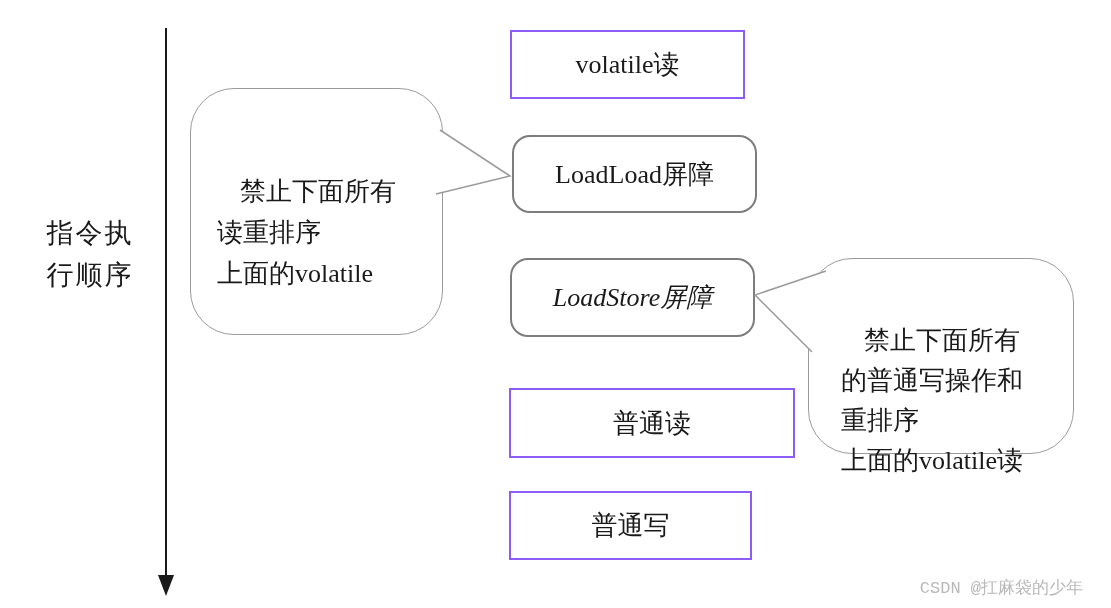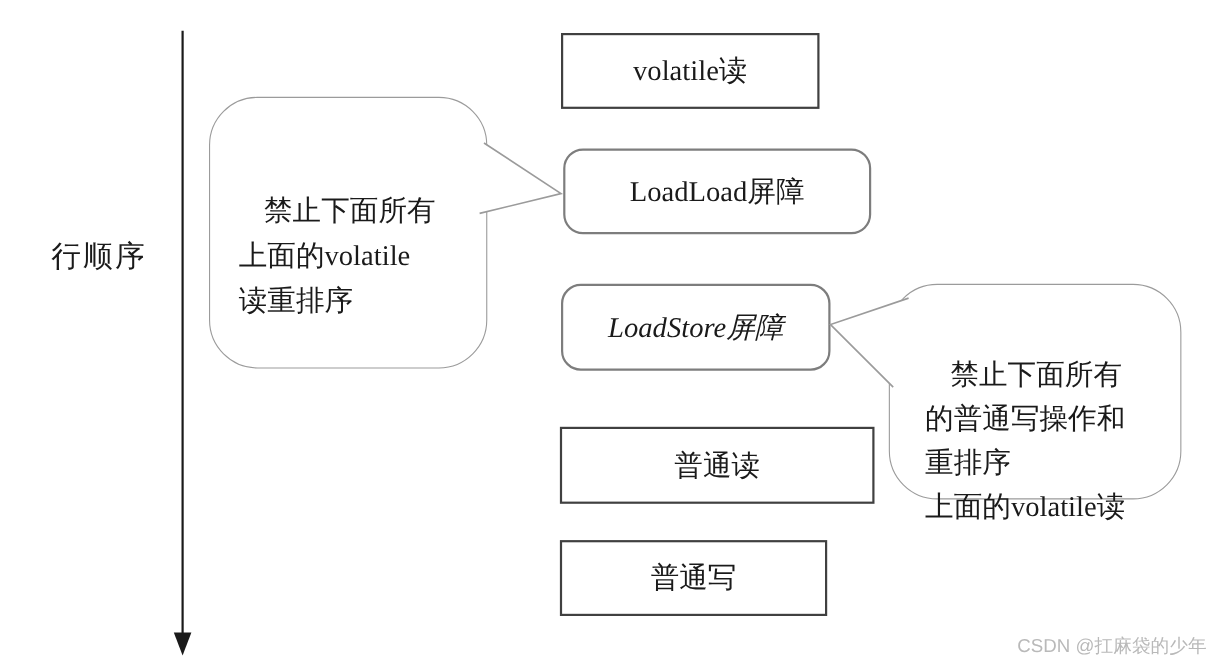--- a/index.html
+++ b/index.html
@@ -32,24 +32,24 @@
   .node {
     position: absolute;
     display: flex;
     align-items: center;
     justify-content: center;
     background: #ffffff;
     box-sizing: border-box;
     font-size: 26px;
     z-index: 1;
   }
-  .rect-node  { border: 2px solid #404040; }
+  .rect-node  { border: 2px solid #8b5cf6; }
   .round-node { border: 2px solid #7d7d7d; border-radius: 18px; }
   .node-volatile-read { left: 510px; top: 30px;  width: 235px; height: 69px; }
-  .node-loadload      { left: 512px; top: 135px; width: 280px; height: 78px; }
+  .node-loadload      { left: 512px; top: 135px; width: 245px; height: 78px; }
   .node-loadstore     { left: 510px; top: 258px; width: 245px; height: 79px; font-style: italic; }
   .node-normal-read   { left: 509px; top: 388px; width: 286px; height: 70px; }
   .node-normal-write  { left: 509px; top: 491px; width: 243px; height: 69px; text-align: right; }
   .callout {
     position: absolute;
     background: #ffffff;
     border: 1.5px solid #9b9b9b;
     border-radius: 44px;
     box-sizing: border-box;
     z-index: 2;
@@ -64,33 +64,34 @@
   .callout-right {
     left: 808px; top: 258px;
     width: 266px; height: 196px;
     padding: 18px 10px 0 32px;
     line-height: 40px;
   }
   .callout .line { white-space: nowrap; }
   .callout .indent { padding-left: 23px; margin-top: 44px; }
   .watermark {
     position: absolute;
-    right: 14px; top: 576px;
-    font-family: Liberation Sans, sans-serif;
+    right: 28px; top: 576px;
+    font-family: Liberation Mono, monospace;
     font-size: 17px;
     color: #b9b9b9;
     z-index: 1;
   }
 </style>
 </head>
 <body>
 
 <div class="canvas">
 
   <div class="axis-label">
+    <div>指令执</div>
     <div>行顺序</div>
   </div>
 
   <div class="node rect-node node-volatile-read">
     <span>volatile读</span>
   </div>
 
   <div class="node round-node node-loadload">
     <span>LoadLoad屏障</span>
   </div>
@@ -102,22 +103,22 @@
   <div class="node rect-node node-normal-read">
     <span>普通读</span>
   </div>
 
   <div class="node rect-node node-normal-write">
     <span>普通写</span>
   </div>
 
   <div class="callout callout-left">
     <div class="line indent">禁止下面所有</div>
+    <div class="line">读重排序</div>
     <div class="line">上面的volatile</div>
-    <div class="line">读重排序</div>
   </div>
 
   <div class="callout callout-right">
     <div class="line indent">禁止下面所有</div>
     <div class="line">的普通写操作和</div>
     <div class="line">重排序</div>
     <div class="line">上面的volatile读</div>
   </div>
 
   <svg class="overlay" viewBox="0 0 1111 608" xmlns="http://www.w3.org/2000/svg">

